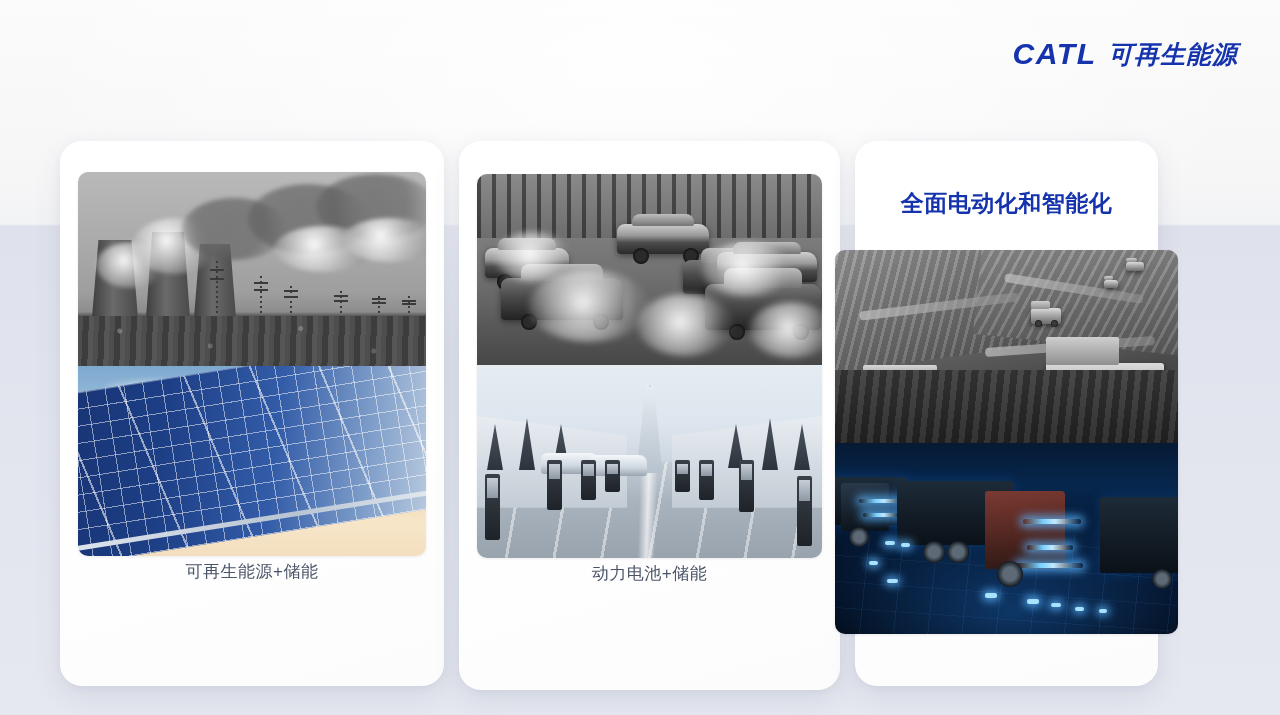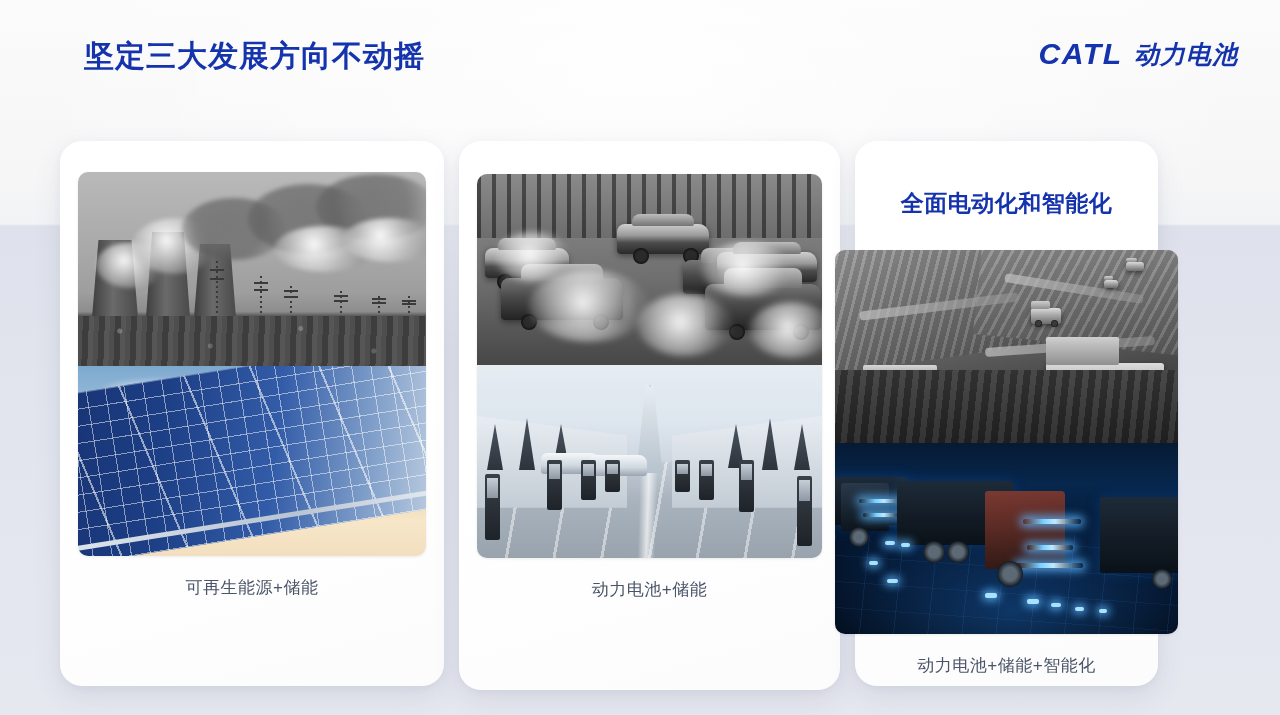--- a/index.html
+++ b/index.html
@@ -127,21 +127,21 @@
   .card-3 .media { width: 343px; }
 
   .media-top    { position: relative; height: 194px; overflow: hidden; }
   .media-bottom { position: relative; height: 190px; overflow: hidden; }
   .card-2 .media-top { height: 191px; }
   .card-2 .media-bottom { height: 193px; }
   .card-3 .media-top { height: 193px; }
   .card-3 .media-bottom { height: 191px; }
 
   .card-caption {
-    margin-top: 20px;
+    margin-top: 4px;
     font-size: 17px;
     color: #4a5468;
     letter-spacing: 0.5px;
     white-space: nowrap;
   }
 
   
 
   
   .scene-powerplant {
@@ -432,24 +432,23 @@
 
   
   .soft { filter: blur(0.35px); }
 </style>
 </head>
 <body>
 
 <div class="page-bg"></div>
 
 <div class="header">
-  <div class="page-title">坚定三大发展方向不动摇</div>
   <div class="brand">
     <span class="brand-latin">CATL</span>
-    <span class="brand-cn">动力电池</span>
+    <span class="brand-cn">可再生能源</span>
   </div>
 </div>
 
 <div class="cards">
 
   <div class="card card-1">
 
     <div class="media">
       <div class="media-top scene-powerplant soft">
         <div class="pp-tower" style="left:14px;  width:46px; height:78px;"></div>
@@ -583,16 +582,15 @@
         <div class="st-dot" style="left:34px;  top:118px; width:9px;  height:4px;"></div>
         <div class="st-dot" style="left:52px;  top:136px; width:11px; height:4px;"></div>
         <div class="st-dot" style="left:192px; top:156px; width:12px; height:5px;"></div>
         <div class="st-dot" style="left:216px; top:160px; width:10px; height:4px;"></div>
         <div class="st-dot" style="left:240px; top:164px; width:9px;  height:4px;"></div>
         <div class="st-dot" style="left:264px; top:166px; width:8px;  height:4px;"></div>
         <div class="st-dot" style="left:150px; top:150px; width:12px; height:5px;"></div>
       </div>
     </div>
 
-    <div class="card-caption">动力电池+储能+智能化</div>
   </div>
 
 </div>
 
 </body></html>

